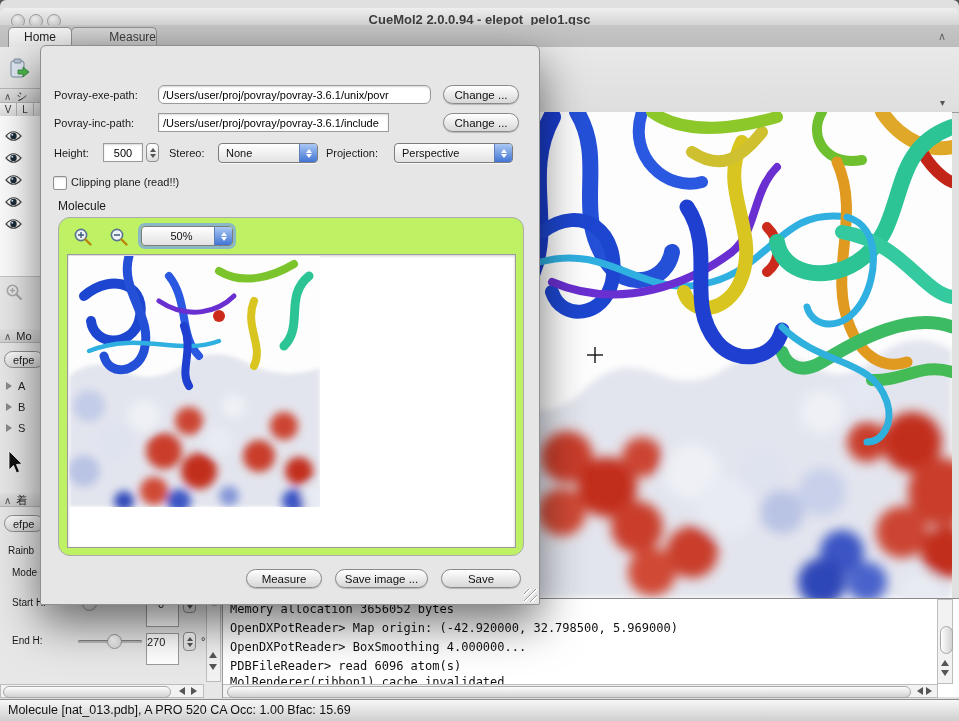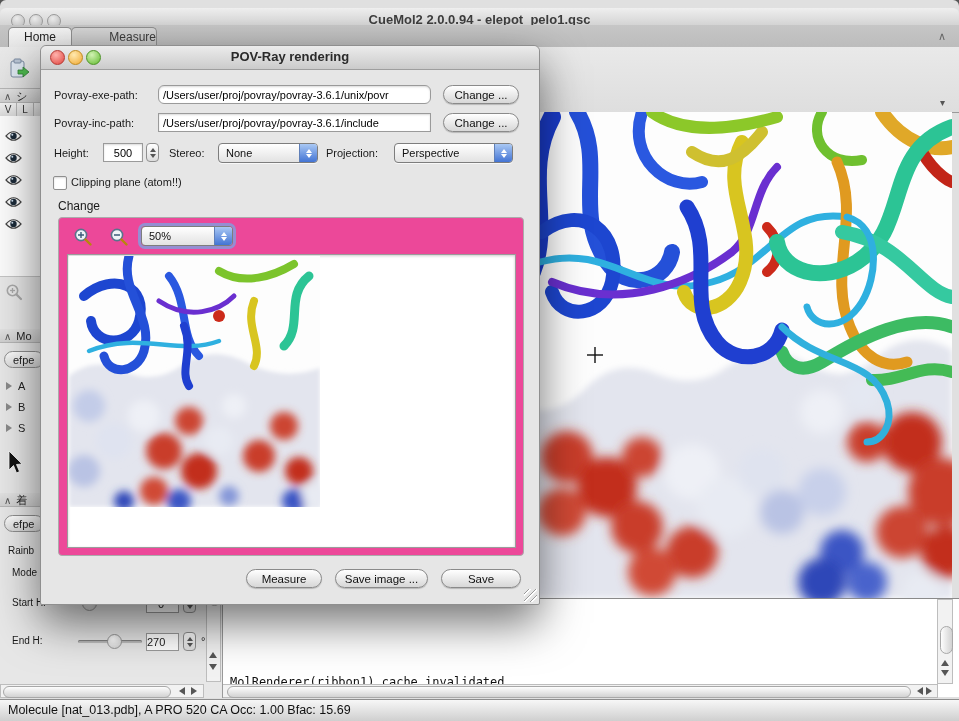--- a/index.html
+++ b/index.html
@@ -33,21 +33,21 @@
   .listarea{left:0;top:27px;width:222px;height:160px;background:#fbfbfb;border-bottom:1px solid #c4c4c4;}
   .treerow{left:0;width:222px;height:18px;line-height:18px;}
   .tri{display:inline-block;width:0;height:0;border-left:6px solid #8a8a8a;
        border-top:4px solid transparent;border-bottom:4px solid transparent;margin:0 6px 0 6px;}
   .minibtn{height:17px;border:1px solid #8f8f8f;border-radius:9px;background:linear-gradient(#fdfdfd,#d8d8d8);
            font-size:11px;line-height:16px;padding:0 8px;box-sizing:border-box;overflow:hidden;}
   .srow-label{font-size:10px;color:#1a1a1a;padding-left:6px;}
   .track{height:3px;background:#bdbdbd;border-radius:2px;box-shadow:inset 0 1px 1px rgba(0,0,0,.35);}
   .thumb{width:13px;height:13px;border-radius:50%;border:1px solid #979797;top:-6px;
          background:radial-gradient(circle at 40% 30%,#ffffff,#cfcfcf);}
-  .valbox{width:33px;height:18px;background:#fff;border:1px solid #9a9a9a;font-size:11px;
+  .valbox{width:33px;height:32px;background:#fff;border:1px solid #9a9a9a;font-size:11px;
           text-align:right;line-height:16px;padding-right:14px;box-sizing:border-box;}
   .stepper{width:13px;height:19px;border:1px solid #8f8f8f;border-radius:4px;
            background:linear-gradient(#fff,#dcdcdc);display:flex;flex-direction:column;
            align-items:center;justify-content:center;gap:2px;box-sizing:border-box;}
   .stepper .u{width:0;height:0;border:3px solid transparent;border-bottom:4px solid #555;}
   .stepper .d{width:0;height:0;border:3px solid transparent;border-top:4px solid #555;}
   .unit{font-size:11px;color:#1a1a1a;}
   
   .sb-track{background:#f2f2f2;border:1px solid #bdbdbd;box-sizing:border-box;}
   .sb-pill{background:linear-gradient(90deg,#fdfdfd,#d2d2d2);border:1px solid #a8a8a8;border-radius:7px;}
@@ -85,21 +85,21 @@
          display:flex;align-items:center;font-size:11px;box-sizing:border-box;box-shadow:0 1px 0 rgba(255,255,255,.7);}
   .combo .txt{flex:1;padding-left:7px;color:#111;white-space:nowrap;overflow:hidden;}
   .combo .cap{width:17px;height:100%;border-left:1px solid #5f7fb8;border-radius:0 3px 3px 0;
               background:linear-gradient(#a9c8f4,#4374d4);display:flex;flex-direction:column;
               align-items:center;justify-content:center;gap:1px;}
   .combo .cap .u{width:0;height:0;border:3px solid transparent;border-bottom:4px solid #fff;}
   .combo .cap .d{width:0;height:0;border:3px solid transparent;border-top:4px solid #fff;}
   .focusring{box-shadow:0 0 0 3px rgba(120,165,230,.75);}
   .checkbox{width:12px;height:12px;background:#fff;border:1px solid #8f8f8f;border-radius:2px;
             box-shadow:inset 0 1px 2px rgba(0,0,0,.15);}
-  .groupbox{border:1px solid #ababab;border-radius:4px;background:#ec4899;}
+  .groupbox{border:1px solid #ababab;border-radius:12px;background:#bef264;text-align:center;}
   .previewwhite{background:#fff;border:1px solid #9b9b9b;box-shadow:inset 0 1px 3px rgba(0,0,0,.2);}
   .grip{right:2px;bottom:2px;width:13px;height:13px;
         background:repeating-linear-gradient(135deg,transparent 0 3px,#9a9a9a 3px 4px,#fff 4px 5px);}
 </style>
 </head>
 <body>
 
 <div class="window">
 
   <div class="abs titlebar">
@@ -282,49 +282,47 @@
       <div class="abs arr down" style="left:2px;top:98px"></div>
     </div>
     <div class="abs sb-track" style="left:0;top:595px;width:204px;height:14px">
       <div class="abs sb-pill-h" style="left:2px;top:1px;width:166px;height:10px"></div>
       <div class="abs arr left" style="left:174px;top:2px"></div>
       <div class="abs arr right" style="left:190px;top:2px"></div>
     </div>
   </div>
 
   <div class="abs console">
+    <pre class="abs" style="left:8px;top:1px"><span>Memory allocation 3656052 bytes</span>
+<span>OpenDXPotReader&gt; Map origin: (-42.920000, 32.798500, 5.969000)</span>
+<span>OpenDXPotReader&gt; BoxSmoothing 4.000000...</span>
+<span>PDBFileReader&gt; read 6096 atom(s)</span></pre>
     <pre class="abs" style="left:8px;top:74px">MolRenderer(ribbon1) cache invalidated.</pre>
     <div class="abs sb-track" style="left:715px;top:0;width:16px;height:85px">
       <div class="abs sb-pill" style="left:2px;top:26px;width:11px;height:26px"></div>
       <div class="abs arr up" style="left:3px;top:56px"></div>
       <div class="abs arr down" style="left:3px;top:70px"></div>
     </div>
     <div class="abs sb-track" style="left:0;top:85px;width:716px;height:14px">
       <div class="abs sb-pill-h" style="left:4px;top:1px;width:682px;height:10px"></div>
       <div class="abs arr left" style="left:690px;top:2px"></div>
       <div class="abs arr right" style="left:703px;top:2px"></div>
     </div>
   </div>
 
   <div class="abs statusbar">Molecule [nat_013.pdb], A PRO 520 CA Occ: 1.00 Bfac: 15.69</div>
 
   <div class="abs dialog">
-    <div class="abs dlg-title">
-      <div class="abs dtl red" style="left:9px"></div>
-      <div class="abs dtl yellow" style="left:27px"></div>
-      <div class="abs dtl green" style="left:45px"></div>
-      <div class="abs t">POV-Ray rendering</div>
-    </div>
 
     <div class="abs flabel" style="left:13px;top:43px">Povray-exe-path:</div>
     <input class="abs tinput" style="left: 117px; top: 39px; width: 273px; border-radius: 6px;" value="/Users/user/proj/povray/povray-3.6.1/unix/povr">
     <div class="abs pill" style="left:402px;top:39px;width:76px">Change ...</div>
 
     <div class="abs flabel" style="left:13px;top:71px">Povray-inc-path:</div>
-    <input class="abs tinput" style="left: 117px; top: 67px; width: 273px;" value="/Users/user/proj/povray/povray-3.6.1/include">
+    <input class="abs tinput" style="left: 117px; top: 67px; width: 231px;" value="/Users/user/proj/povray/povray-3.6.1/include">
     <div class="abs pill" style="left:402px;top:67px;width:76px">Change ...</div>
 
     <div class="abs flabel" style="left:13px;top:101px">Height:</div>
     <input class="abs tinput" style="left: 62px; top: 97px; width: 40px; text-align: center;" value="500">
     <div class="abs stepper" style="left:105px;top:97px">
         <i class="u"></i>
         <i class="d"></i>
       </div>
     <div class="abs flabel" style="left:128px;top:101px">Stereo:</div>
     <div class="abs combo" style="left:177px;top:97px;width:100px">
@@ -337,23 +335,23 @@
     <div class="abs flabel" style="left:285px;top:101px">Projection:</div>
     <div class="abs combo" style="left:353px;top:97px;width:119px">
       <span class="txt">Perspective</span>
       <span class="cap">
           <i class="u"></i>
           <i class="d"></i>
         </span>
     </div>
 
     <div class="abs checkbox" style="left:12px;top:130px"></div>
-    <div class="abs flabel" style="left:30px;top:130px">Clipping plane (atom!!)</div>
-
-    <div class="abs" style="left:17px;top:153px;font-size:12px;color:#1a1a1a">Change</div>
+    <div class="abs flabel" style="left:30px;top:130px">Clipping plane (read!!)</div>
+
+    <div class="abs" style="left:17px;top:153px;font-size:12px;color:#1a1a1a">Molecule</div>
 
     <div class="abs groupbox" style="left:17px;top:171px;width:464px;height:337px">
       <div class="abs" style="left:14px;top:9px">
         <svg width="20" height="20" viewBox="0 0 20 20">
             <circle cx="8" cy="8" r="5.6" fill="#eef3f8" stroke="#5a748c" stroke-width="1.6"></circle>
             <line x1="12.5" y1="12.5" x2="17.5" y2="17.5" stroke="#b8860b" stroke-width="2.4" stroke-linecap="round"></line>
             <line x1="5" y1="8" x2="11" y2="8" stroke="#3a5a78" stroke-width="1.4"></line>
             <line x1="8" y1="5" x2="8" y2="11" stroke="#3a5a78" stroke-width="1.4"></line>
           </svg>
       </div>

